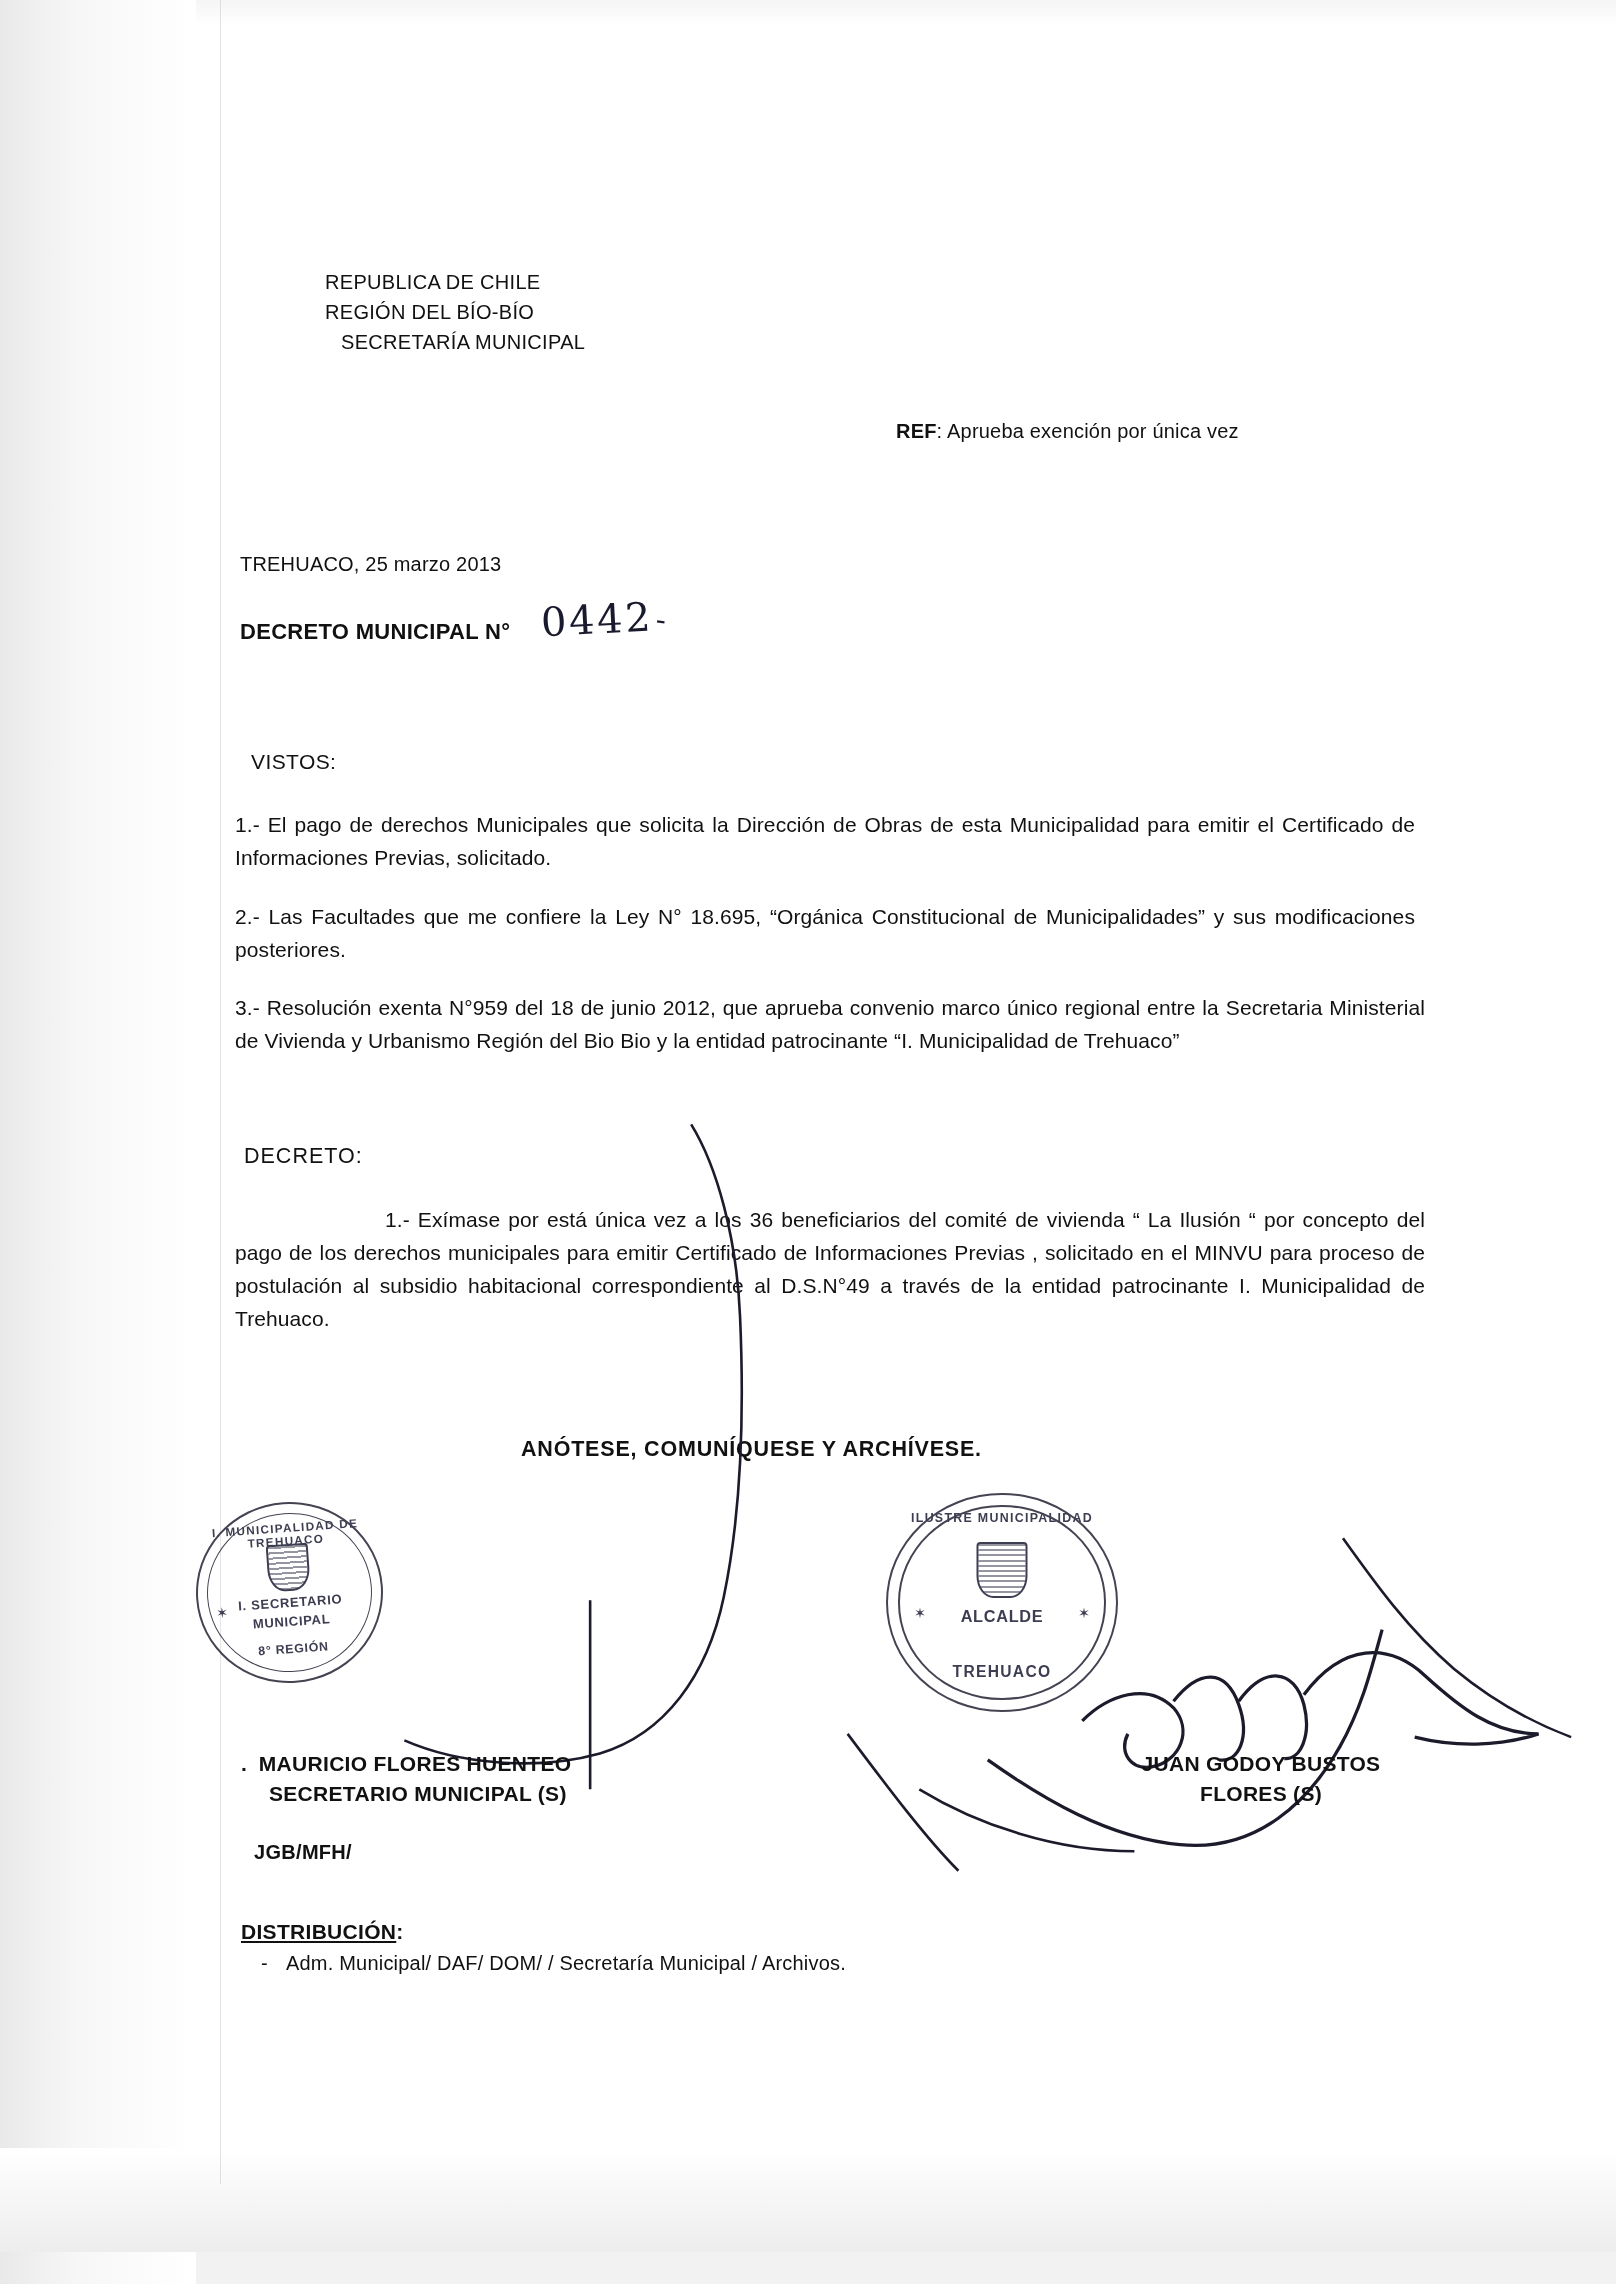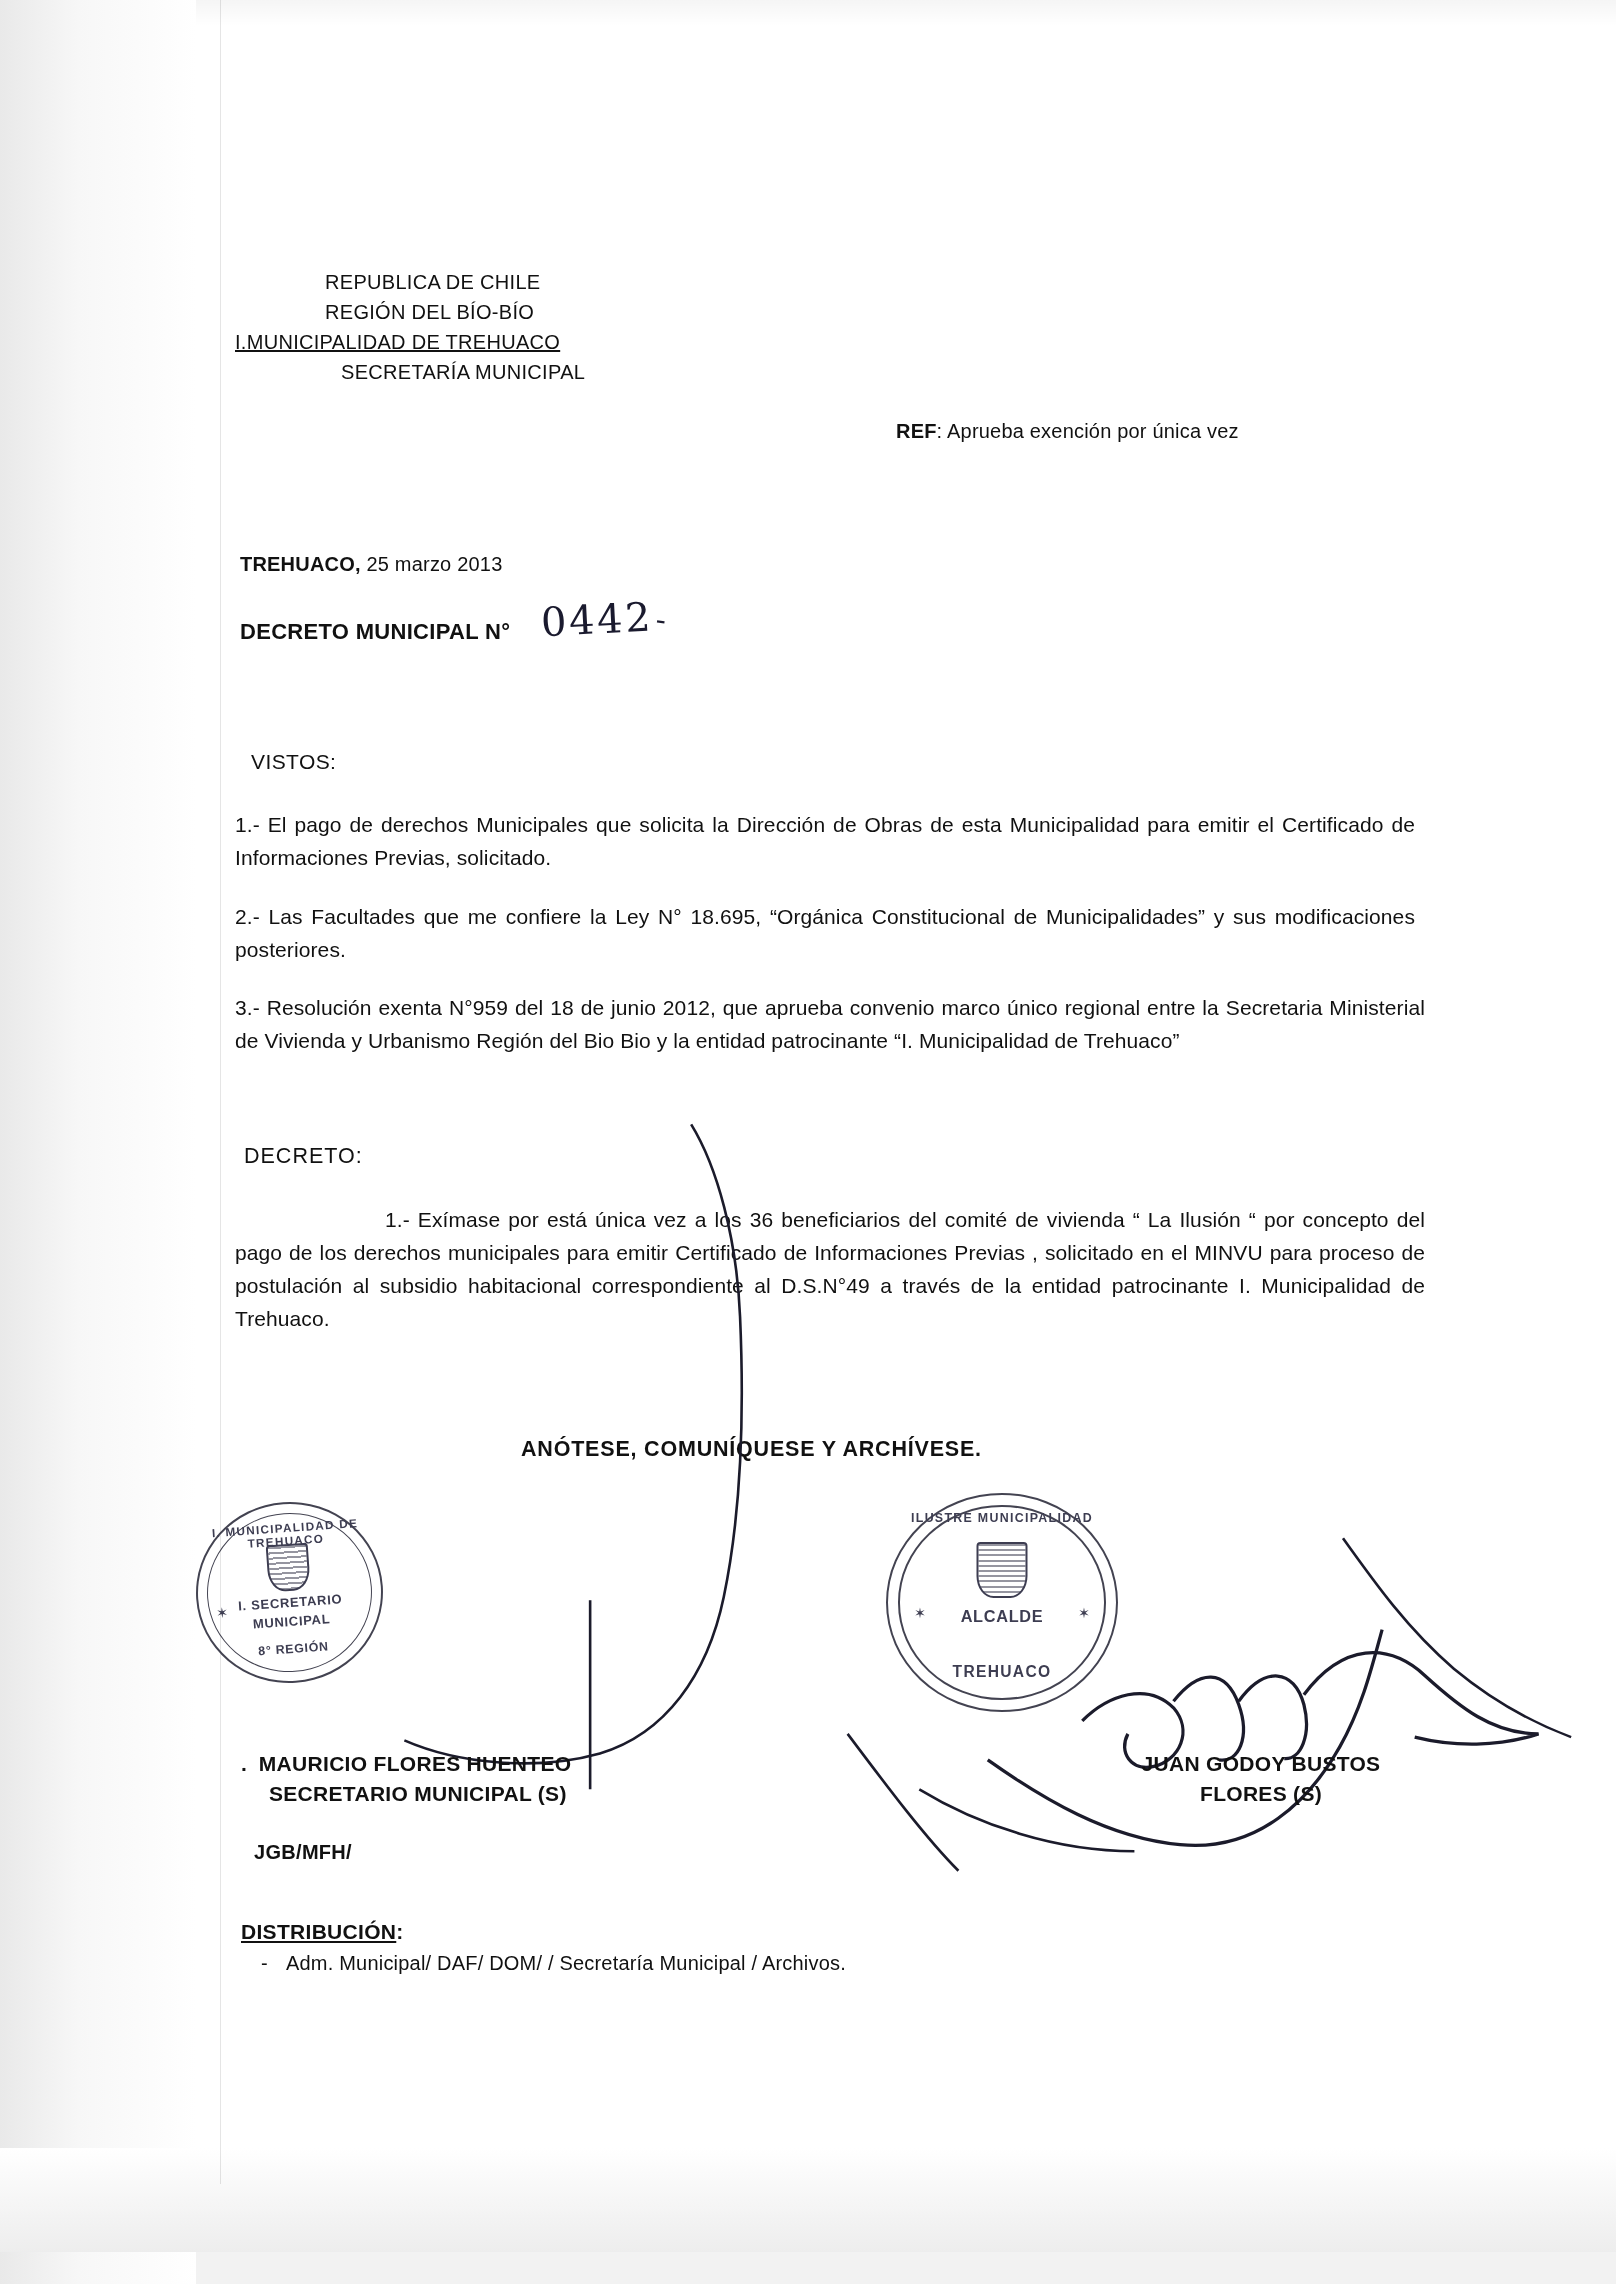--- a/index.html
+++ b/index.html
@@ -76,21 +76,21 @@
   }
   .ref b { font-weight: bold; }
 
   .city-date {
     position: absolute;
     left: 240px;
     top: 553px;
     font-size: 20px;
     letter-spacing: 0.2px;
   }
-  .city-date .city { font-weight: bold; }
+  .city-date .city { font-weight: normal; }
 
   .decree-line {
     position: absolute;
     left: 240px;
     top: 619px;
     font-size: 22px;
     font-weight: bold;
     letter-spacing: 0.3px;
   }
   .decree-num {
@@ -288,21 +288,20 @@
 <div class="page">
   <div class="scan-edge-left"></div>
   <div class="scan-edge-bottom"></div>
   <div class="fold-line"></div>
 
   <div class="content">
 
     <div class="letterhead">
       <div class="lh-line1">REPUBLICA DE CHILE</div>
       <div class="lh-line2">REGIÓN DEL BÍO-BÍO</div>
-      <div class="lh-line3">I.MUNICIPALIDAD DE TREHUACO</div>
       <div class="lh-line4">SECRETARÍA  MUNICIPAL</div>
     </div>
 
     <div class="ref">
       <b>REF</b><span>: Aprueba exención por única vez</span>
     </div>
 
     <div class="city-date">
       <span class="city">TREHUACO,</span>
       <span>25 marzo 2013</span>

